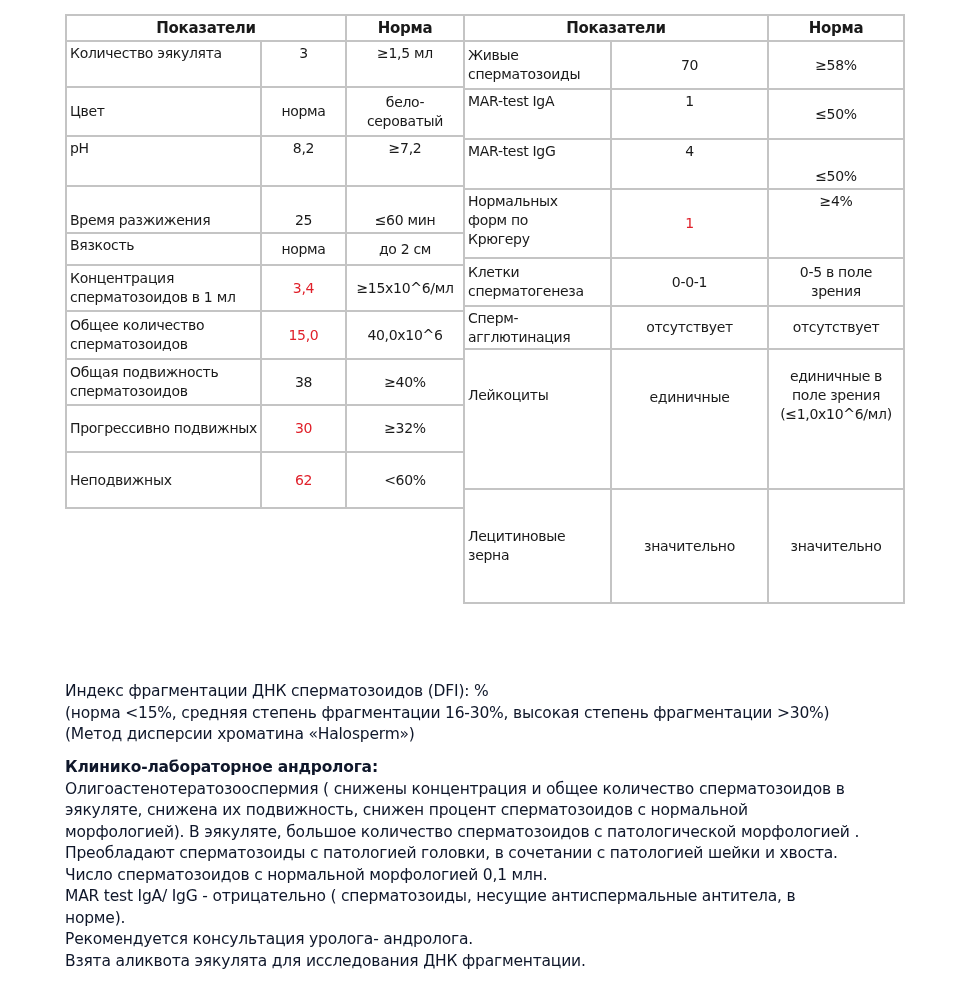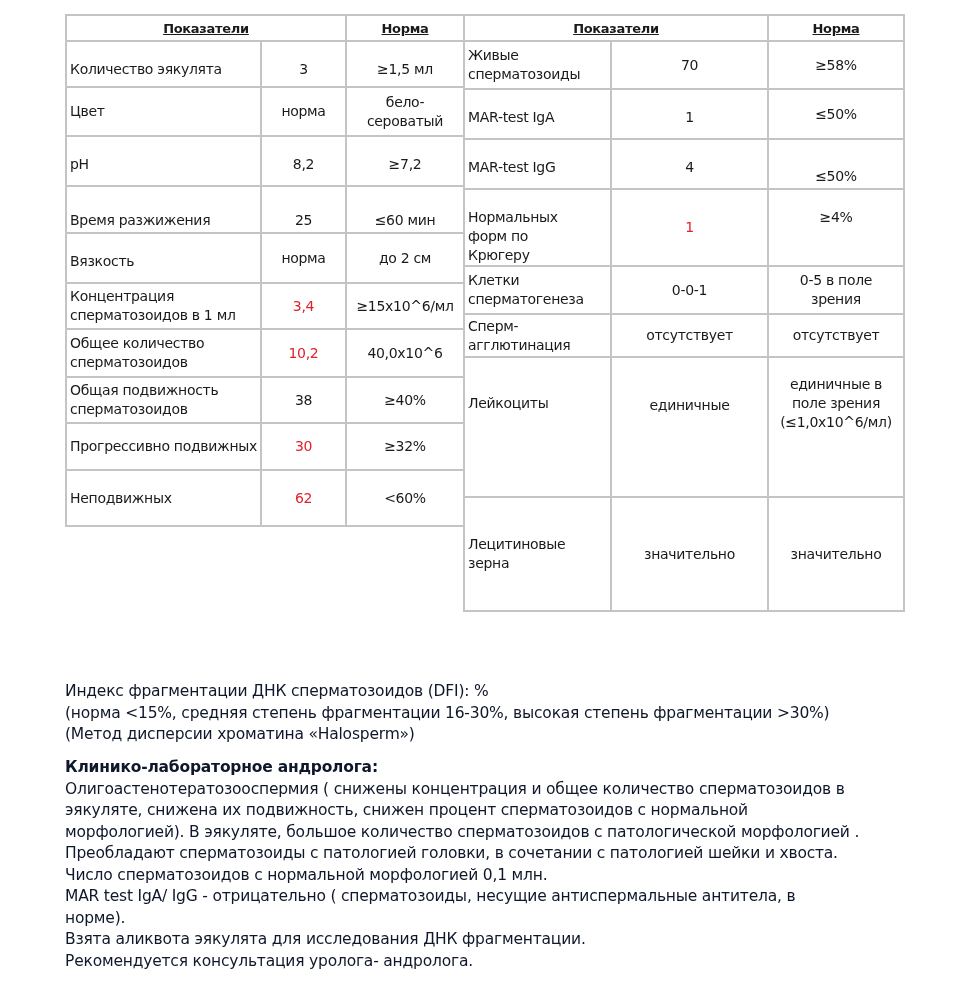--- a/index.html
+++ b/index.html
@@ -23,28 +23,27 @@
     line-height: 19px;
     letter-spacing: -0.3px;
   }
   .tbl td, .tbl th {
     border: 2px solid #c4c4c4;
     padding: 0 3px;
     vertical-align: middle;
   }
   .tbl th {
     font-weight: bold;
-    font-size: 13px;
+    font-size: 15px;
     text-align: center;
     height: 24px;
-    text-decoration: underline;
   }
   .tbl td.name { text-align: left; }
   .tbl td.val, .tbl td.norm { text-align: center; }
-  .tbl td.top { vertical-align: top; padding-top: 18px; }
+  .tbl td.top { vertical-align: top; padding-top: 2px; }
   .tbl td.bottom { vertical-align: bottom; padding-bottom: 2px; }
   .red { color: #e0202a; }
 
   #tbl-left { left: 65px; top: 14px; width: 398px; }
   #tbl-right { left: 463px; top: 14px; width: 440px; }
 
   .text-block {
     position: absolute;
     left: 65px;
     width: 840px;
@@ -85,33 +84,33 @@
   <tr style="height:50px">
     <td class="name top">pH</td>
     <td class="val top">8,2</td>
     <td class="norm top">≥7,2</td>
   </tr>
   <tr style="height:47px">
     <td class="name bottom">Время разжижения</td>
     <td class="val bottom">25</td>
     <td class="norm bottom">≤60 мин</td>
   </tr>
-  <tr style="height:50px">
+  <tr style="height:32px">
     <td class="name top">Вязкость</td>
     <td class="val">норма</td>
     <td class="norm">до 2 см</td>
   </tr>
   <tr style="height:46px">
     <td class="name">Концентрация сперматозоидов в 1 мл</td>
     <td class="val red">3,4</td>
     <td class="norm">≥15x10^6/мл</td>
   </tr>
   <tr style="height:48px">
     <td class="name">Общее количество сперматозоидов</td>
-    <td class="val red">10,2</td>
+    <td class="val red">15,0</td>
     <td class="norm">40,0x10^6</td>
   </tr>
   <tr style="height:46px">
     <td class="name">Общая подвижность сперматозоидов</td>
     <td class="val">38</td>
     <td class="norm">≥40%</td>
   </tr>
   <tr style="height:47px">
     <td class="name">Прогрессивно подвижных</td>
     <td class="val red">30</td>
@@ -187,15 +186,15 @@
 
 <div id="conclusion-block" class="text-block">
   <p class="conclusion-title">Клинико-лабораторное андролога:</p>
   <p>Олигоастенотератозооспермия ( снижены концентрация и общее количество сперматозоидов в</p>
   <p>эякуляте, снижена их подвижность, снижен процент сперматозоидов с нормальной</p>
   <p>морфологией). В эякуляте, большое количество сперматозоидов с патологической морфологией .</p>
   <p>Преобладают сперматозоиды с патологией головки, в сочетании с патологией шейки и хвоста.</p>
   <p>Число сперматозоидов с нормальной морфологией 0,1 млн.</p>
   <p>MAR test IgA/ IgG - отрицательно ( сперматозоиды, несущие антиспермальные антитела, в</p>
   <p>норме).</p>
+  <p>Рекомендуется консультация уролога- андролога.</p>
   <p>Взята аликвота эякулята для исследования ДНК фрагментации.</p>
-  <p>Рекомендуется консультация уролога- андролога.</p>
 </div>
 
 </body></html>

